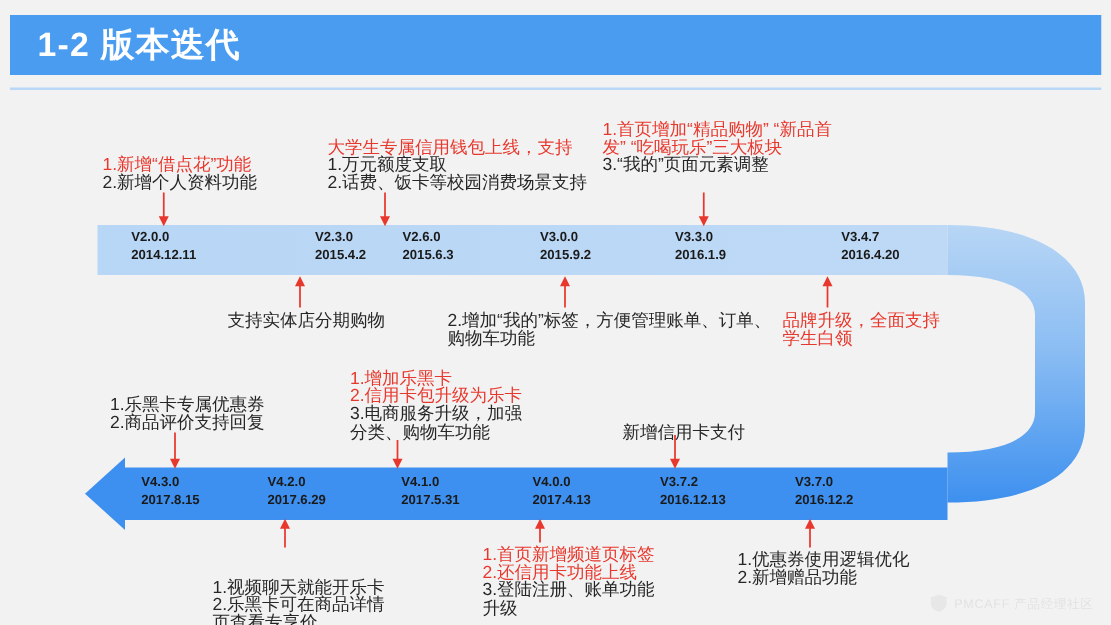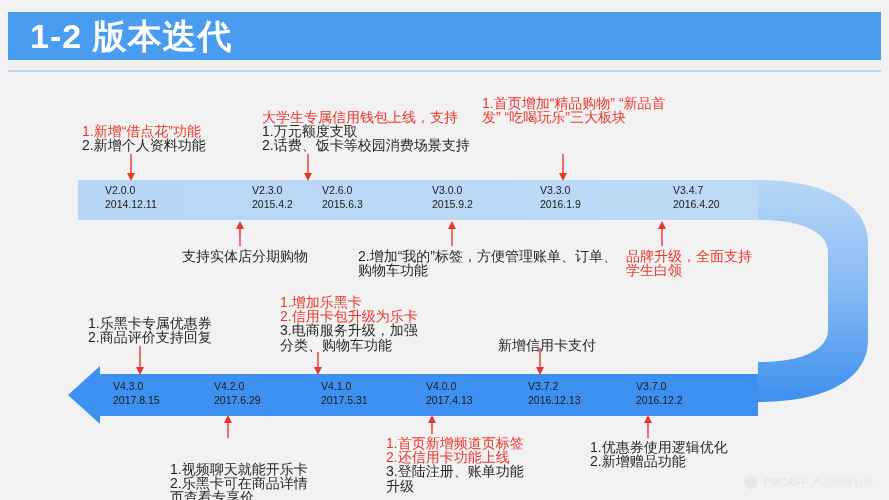--- a/index.html
+++ b/index.html
@@ -9,33 +9,33 @@
     font-family:"Liberation Sans","DejaVu Sans",sans-serif;
     overflow:hidden;position:relative;
   }
   
   #title-bar{
     position:absolute;left:8px;top:12px;width:873px;height:48px;
     background:#4a9cf0;
   }
   #title-text{
     position:absolute;left:30px;top:20px;
-    font-size:34px;font-weight:bold;color:#ffffff;
+    font-size:27px;font-weight:bold;color:#ffffff;
     letter-spacing:1px;line-height:33px;white-space:nowrap;
   }
   #title-rule{
     position:absolute;left:8px;top:70px;width:873px;height:2px;
     background:#b9d8f7;
   }
   
   #timeline-svg{position:absolute;left:0;top:0;width:889px;height:500px;}
   
   .ver{
     position:absolute;color:#1a1a1a;font-size:10.5px;line-height:13.5px;
-    white-space:nowrap;text-align:left;
+    white-space:nowrap;text-align:left;font-weight:bold;
   }
   .ver .v{display:block;}
   .ver .d{display:block;}
   
   .anno{
     position:absolute;font-size:14px;line-height:14.2px;
     color:#262626;white-space:nowrap;
   }
   .anno .r{color:#e8372c;}
   .anno .k{color:#262626;}
@@ -177,20 +177,21 @@
     <div class="k">2.新增个人资料功能</div>
   </div>
 <div class="anno" id="anno-a2" style="left:262px;top:110px;">
     <div class="r">大学生专属信用钱包上线，支持</div>
     <div class="k">1.万元额度支取</div>
     <div class="k">2.话费、饭卡等校园消费场景支持</div>
   </div>
 <div class="anno" id="anno-a3" style="left:482px;top:96px;">
     <div class="r">1.首页增加“精品购物”  “新品首</div>
     <div class="r">发”  “吃喝玩乐”三大板块</div>
+    <div class="k">3.“我的”页面元素调整</div>
   </div>
 
 <div class="anno" id="anno-a4" style="left:182px;top:249px;">
     <div class="k">支持实体店分期购物</div>
   </div>
 <div class="anno" id="anno-a5" style="left:358px;top:249px;">
     <div class="k">2.增加“我的”标签，方便管理账单、订单、</div>
     <div class="k">购物车功能</div>
   </div>
 <div class="anno" id="anno-a6" style="left:626px;top:249px;">

